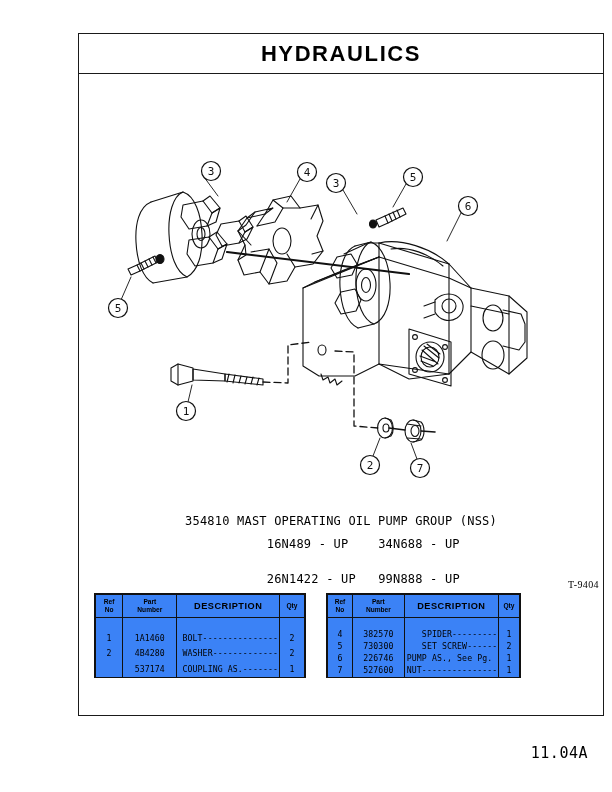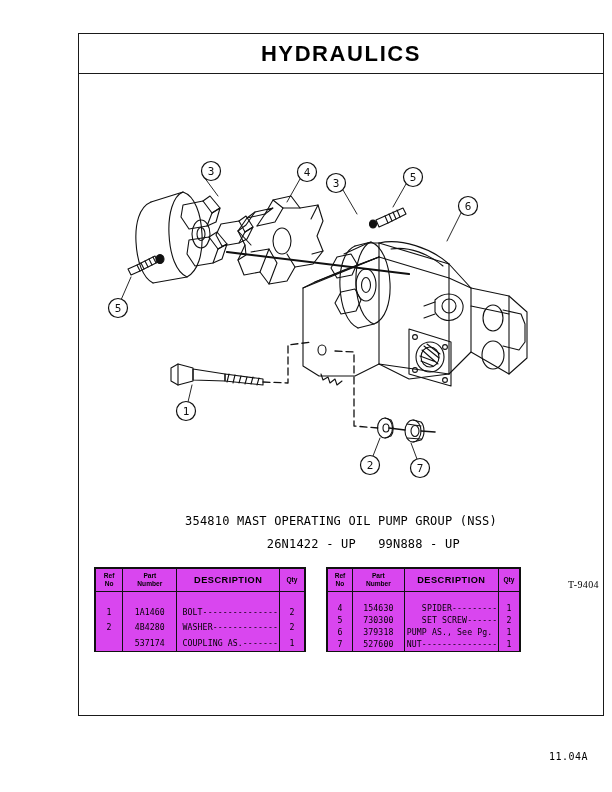--- a/index.html
+++ b/index.html
@@ -44,24 +44,24 @@
   .caption .serial-hdr{white-space:pre;}
   .caption .sn-row{white-space:pre;}
   
   .dwg-no{
     position:absolute;right:4px;top:545px;
     font-family:Liberation Serif, serif;
     font-size:10px;letter-spacing:0.4px;
   }
   
   .tbl{
-    position:absolute;top:533px;
+    position:absolute;top:559px;
     border:1.4px solid #111;
     box-sizing:border-box;
-    background:#d946ef;
+    background:#3b82f6;
   }
   .tbl.left{left:15px;width:212px;height:85px;}
   .tbl.right{left:247px;width:195px;height:85px;}
   table{border-collapse:collapse;width:100%;height:100%;table-layout:fixed;}
   table th,table td{
     border:1px solid #111;
     padding:0;
     vertical-align:middle;
   }
   thead th{
@@ -100,21 +100,21 @@
   .tbl col.c-desc{width:49%;}
   .tbl col.c-qty{width:12%;}
   .tbl.right col.c-ref{width:13%;}
   .tbl.right col.c-pn{width:27%;}
   .tbl.right col.c-desc{width:49%;}
   .tbl.right col.c-qty{width:11%;}
   
   .footer{
     position:absolute;right:24px;bottom:30px;
     font-family:"DejaVu Sans Mono", monospace;
-    font-size:10px;letter-spacing:0.5px;
+    font-size:15px;letter-spacing:0.5px;
   }
 </style>
 </head>
 <body>
 
 <div class="page-frame">
 
   <div class="title-bar">
     <span class="title">HYDRAULICS</span>
   </div>
@@ -300,20 +300,23 @@
           <circle cx="341" cy="394" r="9.5" fill="#fff" stroke="#111" stroke-width="1.2"></circle>
           <text x="341" y="398" text-anchor="middle" font-family="DejaVu Sans Mono, monospace" font-size="11" fill="#111">7</text>
         </g>
       </g>
     </svg>
   </div>
 
   <div class="caption">
     <div class="grp">354810 MAST OPERATING OIL PUMP GROUP (NSS)</div>
     <div class="sn-row">
+      <span>16N489 - UP</span><span>&nbsp;&nbsp;&nbsp;&nbsp;</span><span>34N688 - UP</span>
+    </div>
+    <div class="sn-row">
       <span>26N1422 - UP</span><span>&nbsp;&nbsp;&nbsp;</span><span>99N888 - UP</span>
     </div>
   </div>
 
   <div class="dwg-no">T-9404</div>
 
   <div class="tbl left">
     <table>
       <colgroup>
         <col class="c-ref">
@@ -388,33 +391,33 @@
       </thead>
       <tbody>
         <tr class="spacer">
           <td></td>
             <td></td>
             <td></td>
             <td></td>
         </tr>
         <tr>
           <td class="ref">4</td>
-          <td class="pn">154630</td>
+          <td class="pn">382570</td>
           <td class="desc ind2">   SPIDER-------------</td>
           <td class="qty">1</td>
         </tr>
         <tr>
           <td class="ref">5</td>
           <td class="pn">730300</td>
           <td class="desc ind2">   SET SCREW----------</td>
           <td class="qty">2</td>
         </tr>
         <tr>
           <td class="ref">6</td>
-          <td class="pn">379318</td>
+          <td class="pn">226746</td>
           <td class="desc ind2">PUMP AS., See Pg. 11.05</td>
           <td class="qty">1</td>
         </tr>
         <tr>
           <td class="ref">7</td>
           <td class="pn">527600</td>
           <td class="desc ind2">NUT------------------</td>
           <td class="qty">1</td>
         </tr>
       </tbody>

